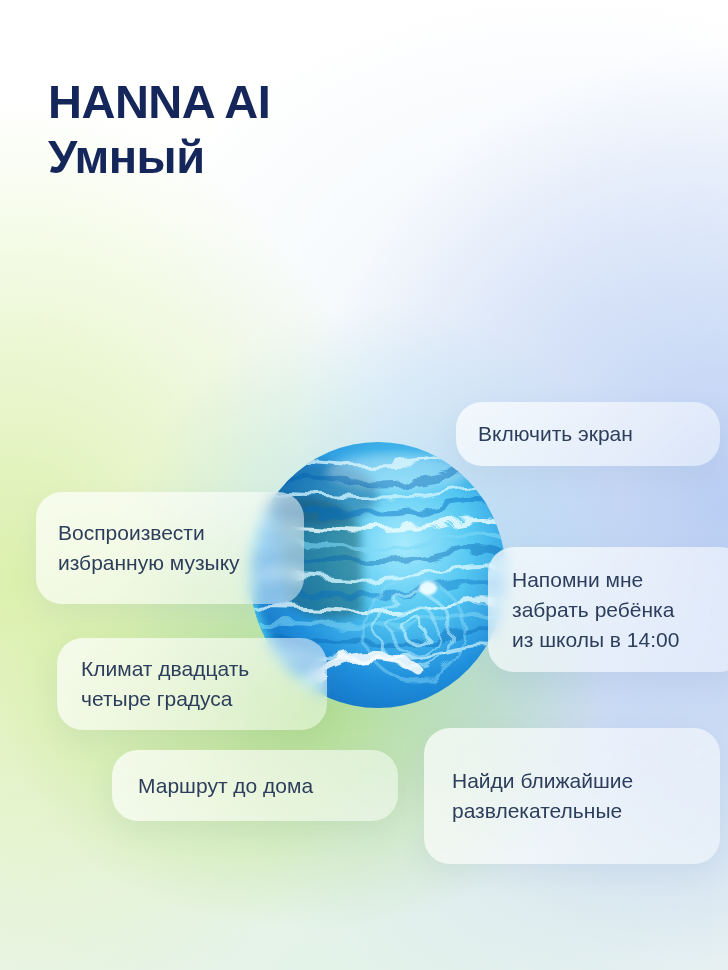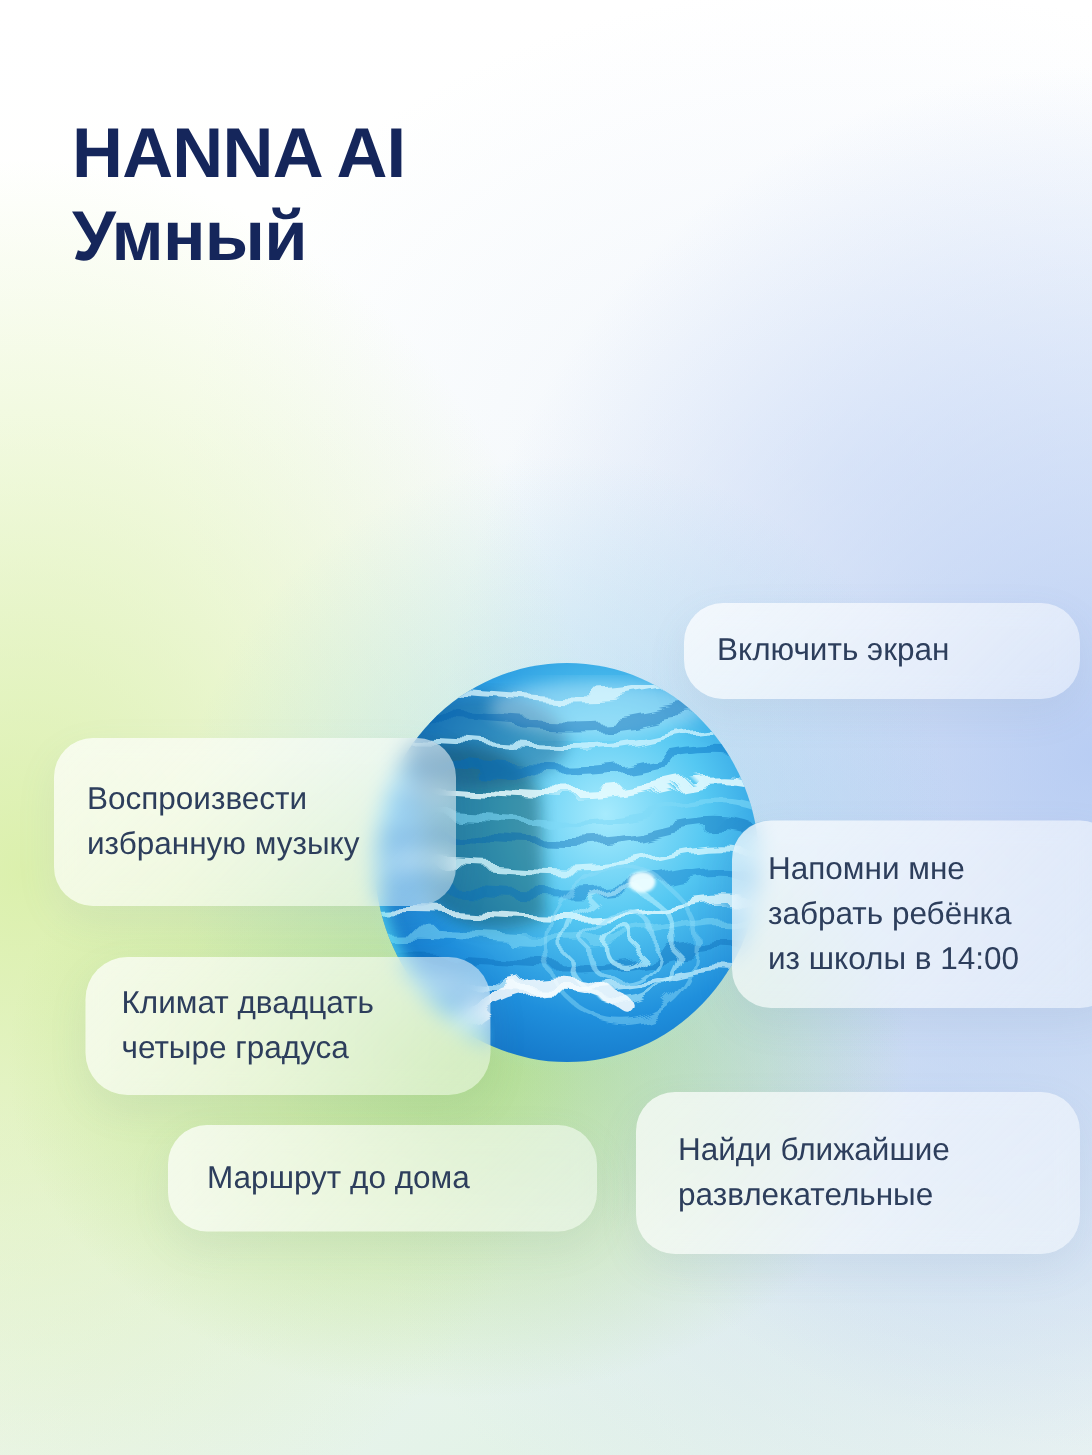--- a/index.html
+++ b/index.html
@@ -33,23 +33,23 @@
     backdrop-filter:blur(7px);
     -webkit-backdrop-filter:blur(7px);
     color:#2d3e5c;
     font-size:21px;line-height:30px;
   }
   .bubble span{display:block;white-space:nowrap;}
   .b1{left:98px; top:341px; width:316px;height:93px; padding-left:30px;}
   .b2{left:456px;top:402px; width:242px;height:64px; padding-left:22px;justify-content:center;}
   .b3{left:36px; top:492px; width:246px;height:112px; padding-left:22px;}
   .b4{left:488px;top:547px; width:234px;height:125px;padding-left:24px;}
-  .b5{left:57px; top:638px; width:246px;height:92px; padding-left:24px;border-radius:28px;}
+  .b5{left:57px; top:638px; width:246px;height:92px; padding-left:24px;}
   .b6{left:112px;top:750px; width:260px;height:71px; padding-left:26px;}
-  .b7{left:424px;top:728px; width:268px;height:108px;padding-left:28px;}
+  .b7{left:424px;top:728px; width:268px;height:136px;padding-left:28px;}
   .orb{position:absolute;left:242px;top:434px;width:272px;height:282px;}
 </style>
 </head>
 <body>
 
 <div class="canvas">
 
   <div class="orb">
     <svg width="272" height="282" viewBox="0 0 272 282">
       <defs>

